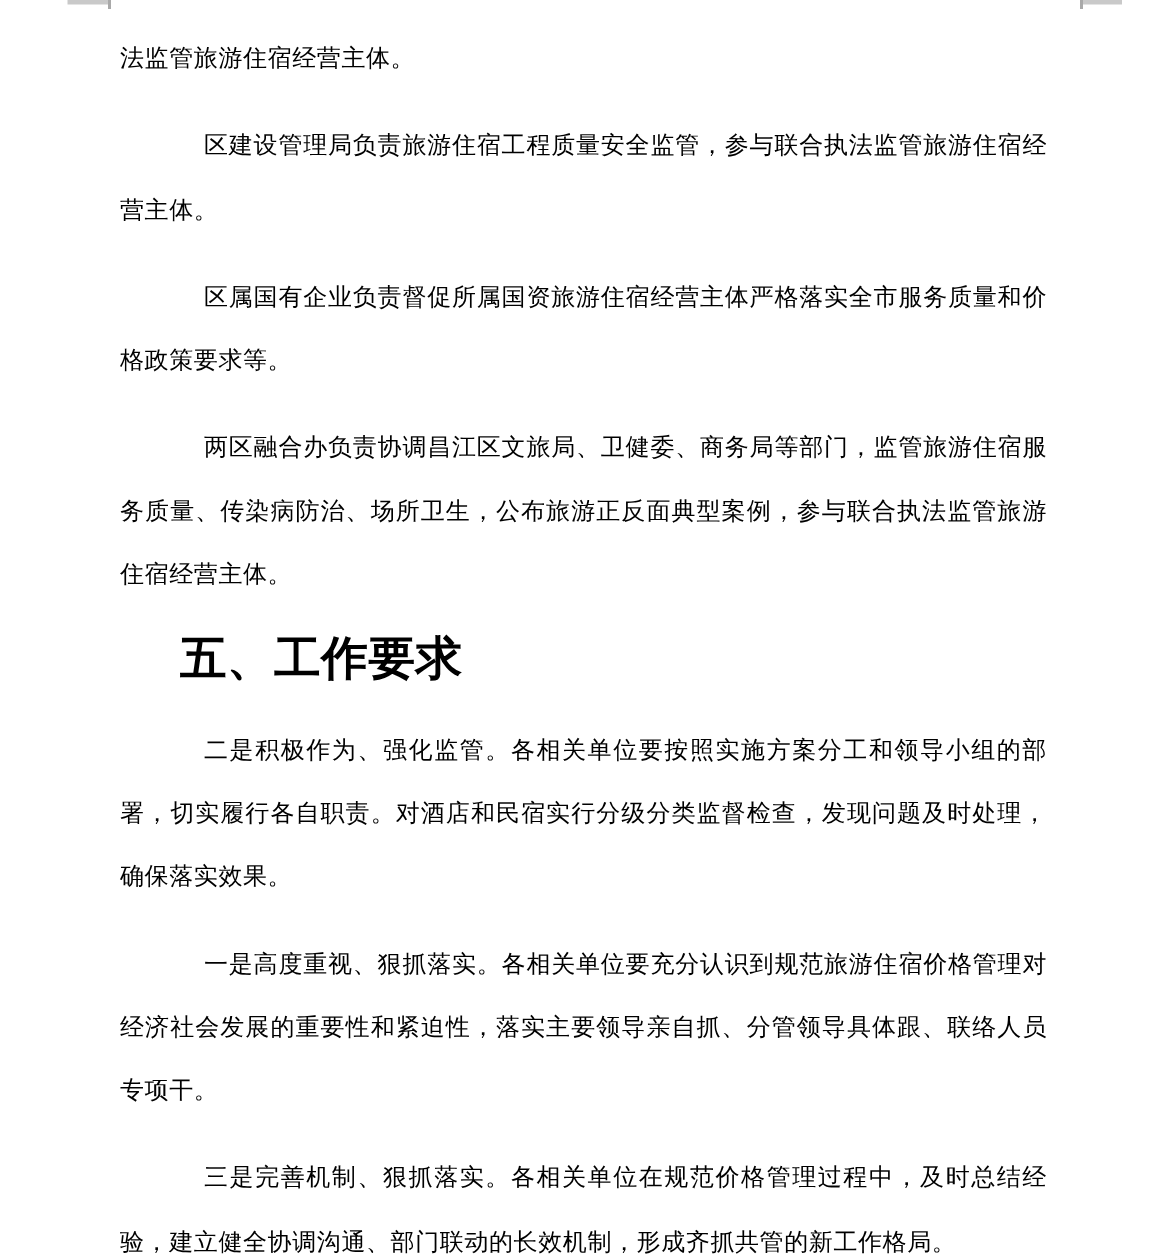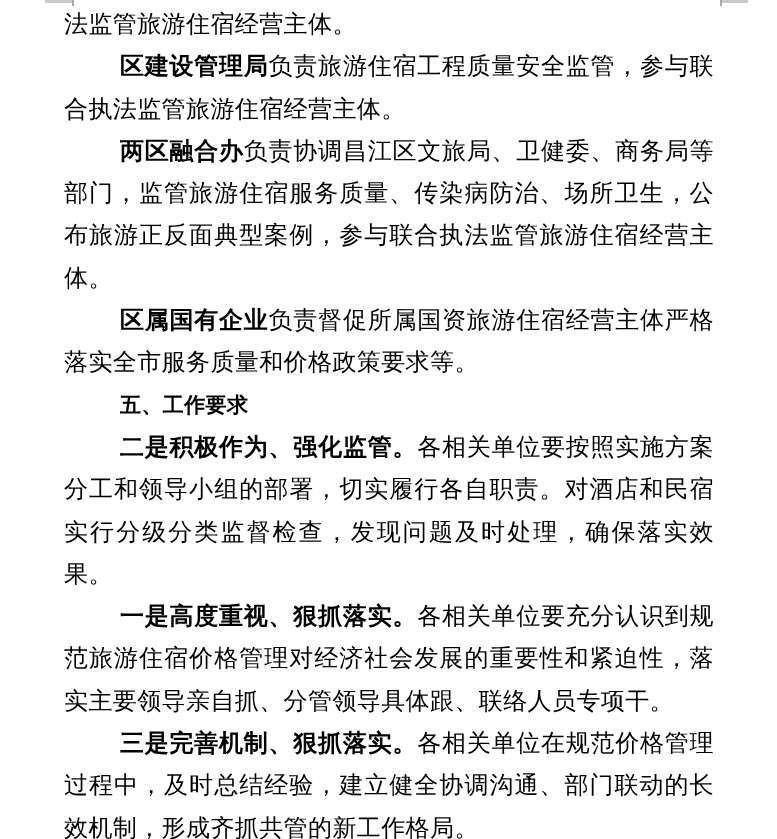--- a/index.html
+++ b/index.html
@@ -37,61 +37,61 @@
     left: 0; top: 0; width: 2px; height: 6px;
     background: #a9a9a9;
   }
   .text-area {
     position: absolute;
     left: 64px;
     top: 3px;
     width: 650px;
   }
   .para {
-    margin: 0;
-    font-size: 24px;
+    margin: 16px;
+    font-size: 16px;
     line-height: 42.3px;
     letter-spacing: 0.4px;
     text-align: justify;
     text-align-last: left;
     text-indent: 56px;
     word-break: break-all;
   }
   .para.continuation {
     text-indent: 0;
   }
   .lead {
-    font-weight: 700;
+    font-weight: 400;
   }
   .heading {
     margin: 0;
-    font-size: 21px;
+    font-size: 31px;
     line-height: 42.3px;
     letter-spacing: 0.4px;
     font-weight: 700;
-    font-family: Liberation Serif, serif;
+    font-family: Liberation Mono, monospace;
     text-indent: 56px;
   }
 </style>
 </head>
 <body>
 
 <div class="crop-mark crop-mark-left"></div>
 <div class="crop-mark crop-mark-right"></div>
 
 <div class="text-area">
 
   <p class="para continuation"><span>法监管旅游住宿经营主体。</span></p>
 
   <p class="para"><span class="lead">区建设管理局</span><span>负责旅游住宿工程质量安全监管，参与联合执法监管旅游住宿经营主体。</span></p>
 
 
+  <p class="para"><span class="lead">区属国有企业</span><span>负责督促所属国资旅游住宿经营主体严格落实全市服务质量和价格政策要求等。</span></p>
+
   <p class="para"><span class="lead">两区融合办</span><span>负责协调昌江区文旅局、卫健委、商务局等部门，监管旅游住宿服务质量、传染病防治、场所卫生，公布旅游正反面典型案例，参与联合执法监管旅游住宿经营主体。</span></p>
-
-  <p class="para"><span class="lead">区属国有企业</span><span>负责督促所属国资旅游住宿经营主体严格落实全市服务质量和价格政策要求等。</span></p>
 
   <h2 class="heading"><span>五、工作要求</span></h2>
 
   <p class="para"><span class="lead">二是积极作为、强化监管。</span><span>各相关单位要按照实施方案分工和领导小组的部署，切实履行各自职责。对酒店和民宿实行分级分类监督检查，发现问题及时处理，确保落实效果。</span></p>
 
   <p class="para"><span class="lead">一是高度重视、狠抓落实。</span><span>各相关单位要充分认识到规范旅游住宿价格管理对经济社会发展的重要性和紧迫性，落实主要领导亲自抓、分管领导具体跟、联络人员专项干。</span></p>
 
   <p class="para"><span class="lead">三是完善机制、狠抓落实。</span><span>各相关单位在规范价格管理过程中，及时总结经验，建立健全协调沟通、部门联动的长效机制，形成齐抓共管的新工作格局。</span></p>
 
 </div>

